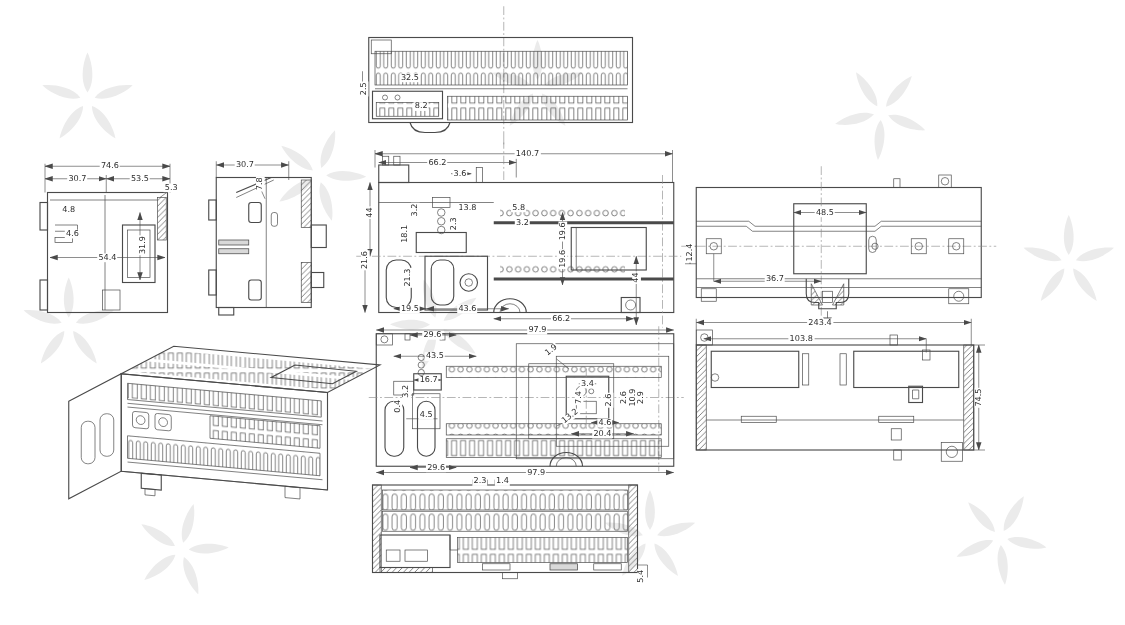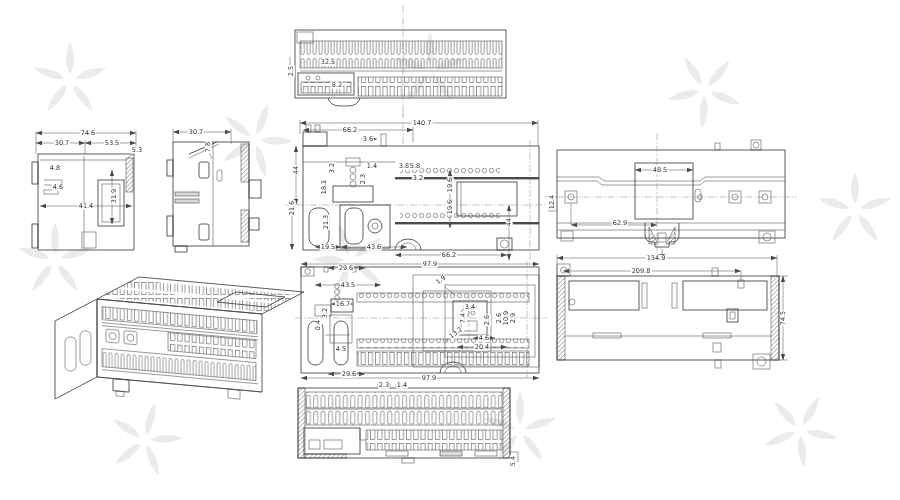--- a/index.html
+++ b/index.html
@@ -339,69 +339,69 @@
 <span class="dim" style="left:328px;top:62px">32.5</span>
 <span class="dim" style="left:337px;top:85px">8.2</span>
 <span class="dim rot" style="left:291px;top:71px">2.5</span>
 
 <span class="dim" style="left:88px;top:133px">74.6</span>
 <span class="dim" style="left:62px;top:143px">30.7</span>
 <span class="dim" style="left:112px;top:143px">53.5</span>
 <span class="dim" style="left:137px;top:150px">5.3</span>
 <span class="dim" style="left:55px;top:168px">4.8</span>
 <span class="dim" style="left:58px;top:187px">4.6</span>
-<span class="dim" style="left:86px;top:206px">41.4</span>
+<span class="dim" style="left:86px;top:206px">54.4</span>
 <span class="dim rot" style="left:114px;top:196px">31.9</span>
 
 <span class="dim" style="left:196px;top:132px">30.7</span>
 <span class="dim rot" style="left:208px;top:147px">7.8</span>
 
 <span class="dim" style="left:422px;top:123px">140.7</span>
 <span class="dim" style="left:350px;top:130px">66.2</span>
 <span class="dim" style="left:368px;top:139px">3.6</span>
 <span class="dim rot" style="left:296px;top:170px">44</span>
 <span class="dim rot" style="left:332px;top:168px">3.2</span>
 <span class="dim rot" style="left:324px;top:187px">18.1</span>
 <span class="dim" style="left:372px;top:166px">1.4</span>
-<span class="dim" style="left:404px;top:166px">3.8</span>
+<span class="dim" style="left:376px;top:166px">3.8</span>
 <span class="dim rot" style="left:363px;top:179px">2.3</span>
 <span class="dim" style="left:415px;top:166px">5.8</span>
 <span class="dim" style="left:418px;top:178px">3.2</span>
 <span class="dim rot" style="left:292px;top:208px">21.6</span>
 <span class="dim rot" style="left:326px;top:222px">21.3</span>
 <span class="dim rot" style="left:450px;top:185px">19.6</span>
 <span class="dim rot" style="left:450px;top:207px">19.6</span>
 <span class="dim rot" style="left:509px;top:222px">44</span>
 <span class="dim" style="left:449px;top:255px">66.2</span>
 <span class="dim" style="left:328px;top:247px">19.5</span>
 <span class="dim" style="left:374px;top:247px">43.6</span>
 
 <span class="dim" style="left:660px;top:170px">48.5</span>
-<span class="dim" style="left:620px;top:223px" ind="">62.9</span>
+<span class="dim" style="left:620px;top:223px" ind="">36.7</span>
 <span class="dim rot" style="left:552px;top:202px">12.4</span>
 
 <span class="dim" style="left:346px;top:268px">29.6</span>
 <span class="dim" style="left:348px;top:285px">43.5</span>
 <span class="dim" style="left:343px;top:304px">16.7</span>
 <span class="dim rot" style="left:325px;top:313px">3.2</span>
 <span class="dim rot" style="left:318px;top:325px">0.4</span>
-<span class="dim" style="left:341px;top:349px">4.5</span>
+<span class="dim" style="left:341px;top:332px">4.5</span>
 <span class="dim" style="left:349px;top:374px">29.6</span>
 <span class="dim" style="left:430px;top:264px">97.9</span>
 <span class="dim" style="left:429px;top:378px">97.9</span>
 <span class="dim dg" style="left:441px;top:280px">1.9</span>
 <span class="dim" style="left:470px;top:307px">3.4</span>
 <span class="dim rot" style="left:463px;top:318px">7.4</span>
 <span class="dim rot" style="left:487px;top:320px">2.6</span>
 <span class="dim dg" style="left:456px;top:333px">13.2</span>
 <span class="dim" style="left:484px;top:338px">4.6</span>
 <span class="dim" style="left:482px;top:347px">20.4</span>
 <span class="dim rot" style="left:499px;top:318px">2.6</span>
 <span class="dim rot" style="left:506px;top:318px">10.9</span>
 <span class="dim rot" style="left:513px;top:318px">2.9</span>
 
-<span class="dim" style="left:656px;top:258px">134.9</span>
-<span class="dim" style="left:641px;top:271px">209.8</span>
+<span class="dim" style="left:656px;top:258px">243.4</span>
+<span class="dim" style="left:641px;top:271px">103.8</span>
 <span class="dim rot" style="left:783px;top:318px">74.5</span>
 
 <span class="dim" style="left:384px;top:385px">2.3</span>
 <span class="dim" style="left:402px;top:385px">1.4</span>
 <span class="dim rot" style="left:513px;top:461px">5.4</span>
 
 </body></html>

